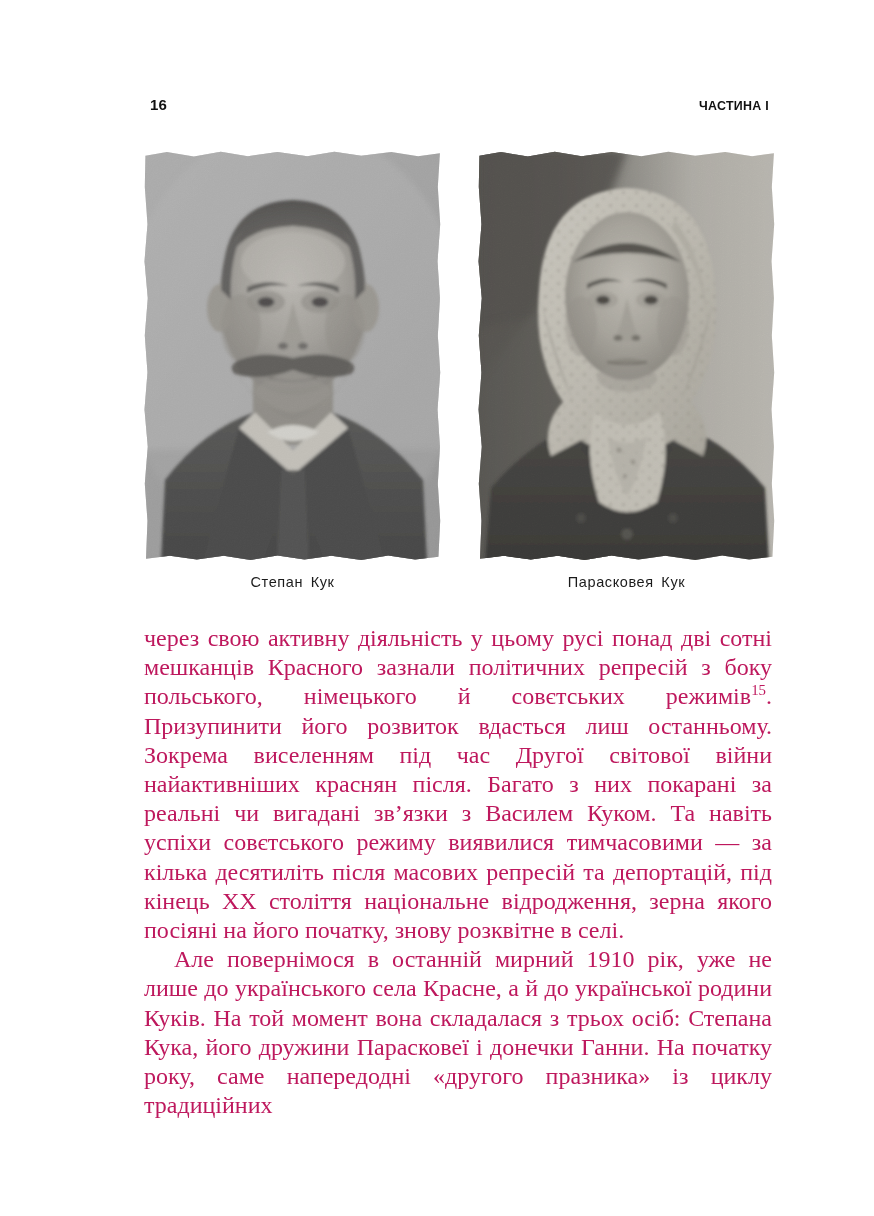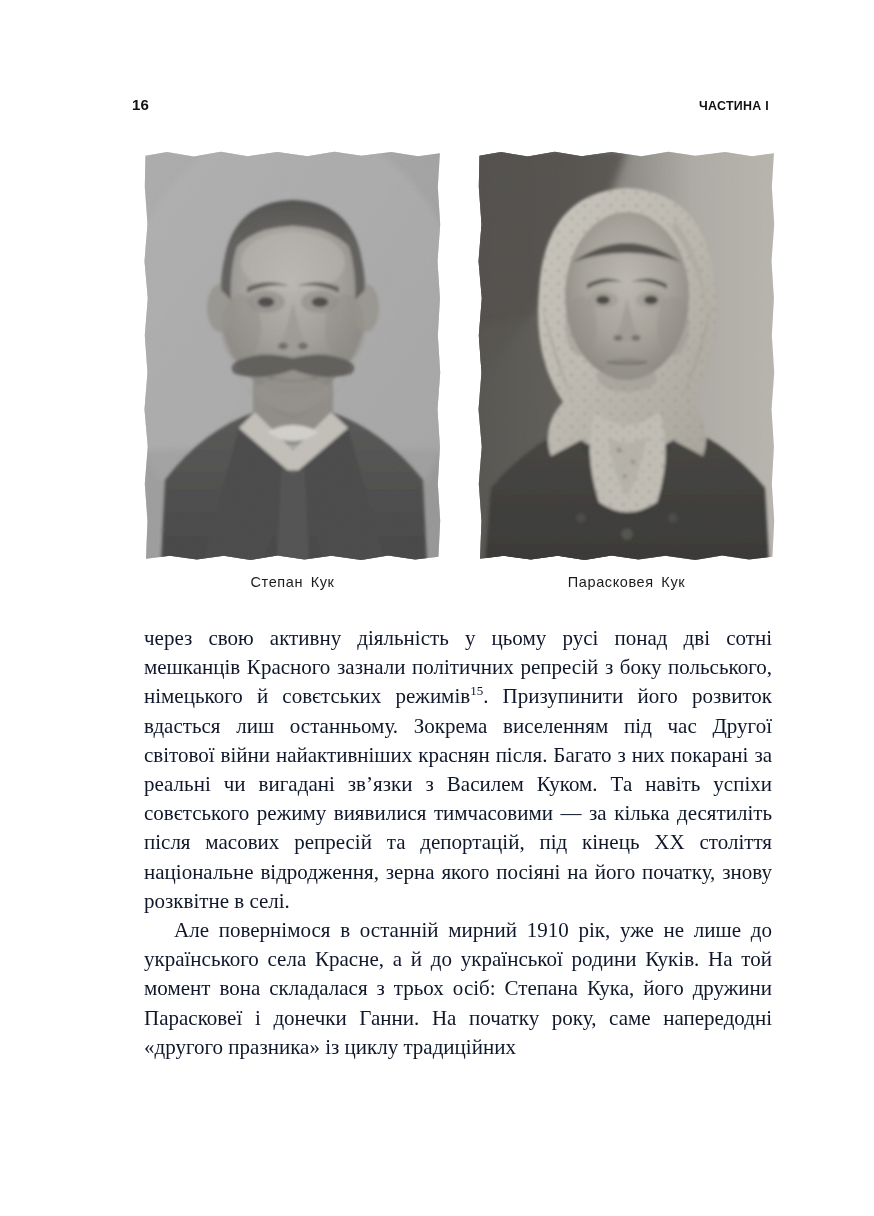--- a/index.html
+++ b/index.html
@@ -19,21 +19,21 @@
 
   .page {
     position: absolute;
     inset: 0;
     background: #ffffff;
   }
 
   
   .running-head {
     position: absolute;
-    left: 132px;
+    left: 150px;
     right: 102px;
     top: 96px;
     height: 22px;
     display: flex;
     align-items: baseline;
     justify-content: space-between;
   }
   .folio {
     font-family: "Liberation Sans", "DejaVu Sans", sans-serif;
     font-weight: bold;
@@ -109,24 +109,24 @@
     color: #1b1b1b;
     word-spacing: 3px;
   }
 
   
   .body-text {
     position: absolute;
     left: 144px;
     top: 624px;
     width: 628px;
-    font-size: 21px;
+    font-size: 24px;
     line-height: 29.2px;
     text-align: justify;
-    color: #0f172a;
+    color: #be185d;
   }
   .body-text p { margin: 0; }
   .body-text p.indent { text-indent: 30px; }
 
   sup.fn {
     font-size: 0.62em;
     vertical-align: super;
     line-height: 0;
   }
 </style>

